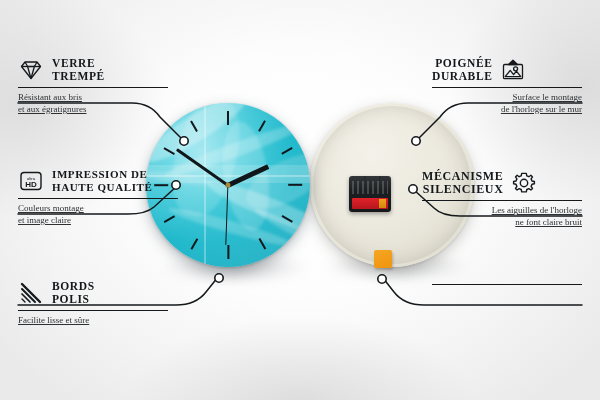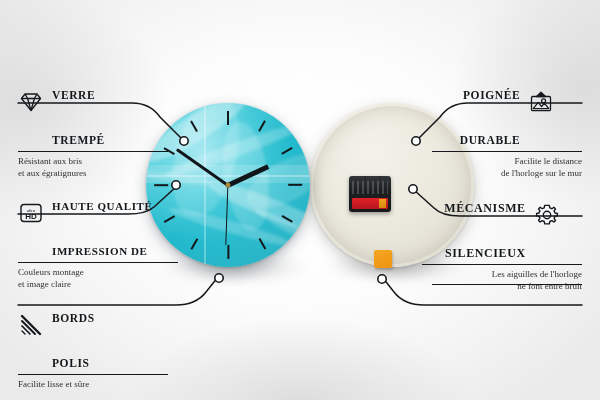--- a/index.html
+++ b/index.html
@@ -86,30 +86,30 @@
 
   
   #wires{position:absolute;left:0;top:0;width:600px;height:400px;pointer-events:auto;}
 
   
   .feat{position:absolute;}
   .feat .head{display:flex;align-items:center;gap:8px;}
   .feat .ttl{
     font-family:"Liberation Serif", serif;
     font-weight:bold;font-size:11.5px;line-height:13px;letter-spacing:.6px;
-    color:#14181b;text-transform:uppercase;white-space:nowrap;margin-top:32px;
+    color:#14181b;text-transform:uppercase;white-space:nowrap;
   }
   .feat .rule{height:1.4px;background:#15191c;margin:4px 0 4px 0;}
   .feat .desc{
     font-family:"Liberation Serif", serif;
-    font-size:9px;line-height:11.4px;color:#2d3134;white-space:pre-line;
+    font-size:9px;line-height:11.4px;color:#2d3134;white-space:pre-line;text-decoration:underline;
   }
   .feat.left .head{justify-content:flex-start;}
   .feat.left .desc{text-align:left;}
-  .feat.right .head{justify-content:center;}
+  .feat.right .head{justify-content:flex-start;}
   .feat.right .desc{text-align:right;}
   .ico{width:26px;height:26px;flex:0 0 26px;display:block;}
   .ico svg{display:block;width:26px;height:26px;}
 
   #f-verre{left:18px;top:57px;width:150px;}
   #f-impression{left:18px;top:168px;width:160px;}
   #f-bords{left:18px;top:280px;width:150px;}
   #f-poignee{left:432px;top:57px;width:150px;}
   #f-mecanisme{left:422px;top:170px;width:160px;}
   #f-entretoise{left:432px;top:280px;width:150px;}
@@ -217,22 +217,22 @@
   <div class="feat left" id="f-impression">
     <div class="head">
       <span class="ico">
         <svg viewBox="0 0 26 26">
           <rect x="3" y="4.5" width="20" height="17" rx="3" fill="none" stroke="#15191c" stroke-width="1.4"></rect>
           <text x="13" y="11.6" text-anchor="middle" font-family="Liberation Sans, sans-serif" font-size="4.4" fill="#15191c">ultra</text>
           <text x="13" y="19" text-anchor="middle" font-family="Liberation Sans, sans-serif" font-size="8" font-weight="bold" fill="#15191c">HD</text>
         </svg>
       </span>
       <div>
+        <div class="ttl">IMPRESSION DE</div>
         <div class="ttl">HAUTE QUALITÉ</div>
-        <div class="ttl">IMPRESSION DE</div>
       </div>
     </div>
     <div class="rule"></div>
     <div class="desc">Couleurs montage
 et image claire</div>
   </div>
 
   <div class="feat left" id="f-bords">
     <div class="head">
       <span class="ico">
@@ -265,41 +265,41 @@
             <g fill="none" stroke="#15191c" stroke-width="1.3" stroke-linejoin="round">
           <path d="M13,3.2 L8.5,7.5 H17.5 Z" fill="#15191c"></path>
           <rect x="3.5" y="7.5" width="19" height="14.2" rx="1.2"></rect>
           <path d="M5.2,19.6 L10.2,13.4 L13.6,17.6 L16.4,14.2 L20.8,19.6 Z"></path>
           <circle cx="15.6" cy="11.8" r="2"></circle>
         </g>
           </svg>
       </span>
     </div>
     <div class="rule"></div>
-    <div class="desc">Facilite le distance
+    <div class="desc">Surface le montage
 de l'horloge sur le mur</div>
   </div>
 
   <div class="feat right" id="f-mecanisme">
     <div class="head">
       <div>
         <div class="ttl" style="text-align:right;">MÉCANISME</div>
         <div class="ttl" style="text-align:right;">SILENCIEUX</div>
       </div>
       <span class="ico">
         <svg viewBox="0 0 26 26">
             <g fill="none" stroke="#15191c" stroke-width="1.4" stroke-linejoin="round">
           <path d="M13,3.4 l2.3,0 0.5,2.4 2.1,0.9 2-1.4 1.6,1.6 -1.4,2 0.9,2.1 2.4,0.5 0,2.3 -2.4,0.5 -0.9,2.1 1.4,2 -1.6,1.6 -2-1.4 -2.1,0.9 -0.5,2.4 -2.3,0 -2.3,0 -0.5-2.4 -2.1-0.9 -2,1.4 -1.6-1.6 1.4-2 -0.9-2.1 -2.4-0.5 0-2.3 2.4-0.5 0.9-2.1 -1.4-2 1.6-1.6 2,1.4 2.1-0.9 0.5-2.4 Z"></path>
           <circle cx="13" cy="13" r="3.7"></circle>
         </g>
           </svg>
       </span>
     </div>
     <div class="rule"></div>
     <div class="desc">Les aiguilles de l'horloge
-ne font entre bruit</div>
+ne font claire bruit</div>
   </div>
 
   <div class="feat right" id="f-entretoise">
     <div class="rule"></div>
   </div>
 
 </div>
 
 </body></html>

